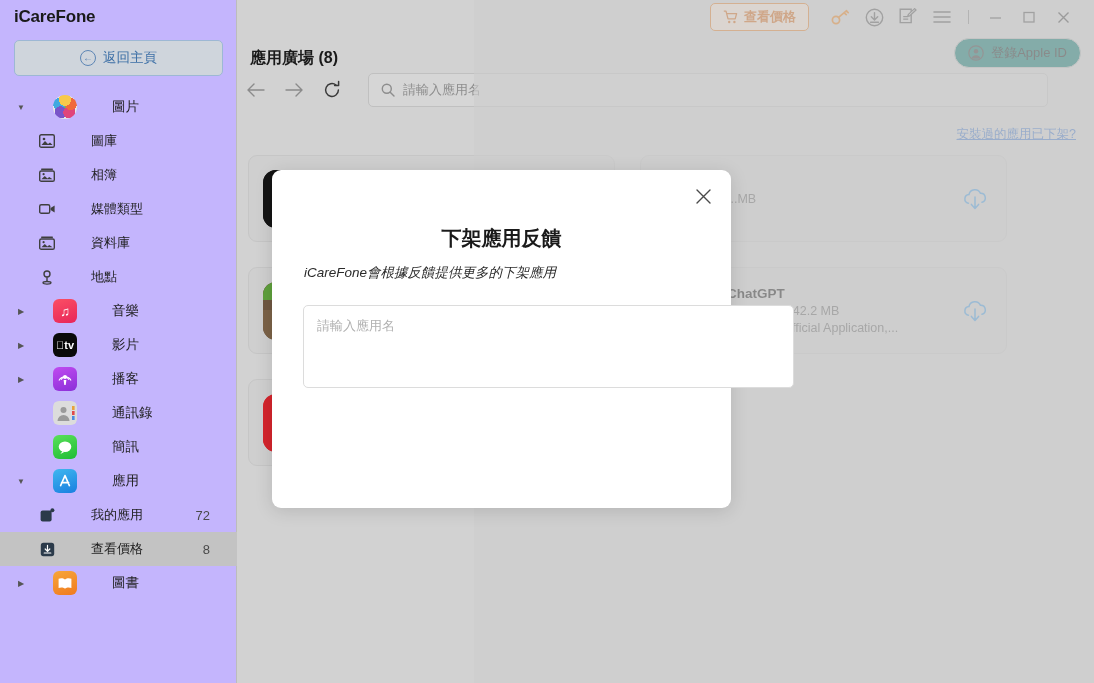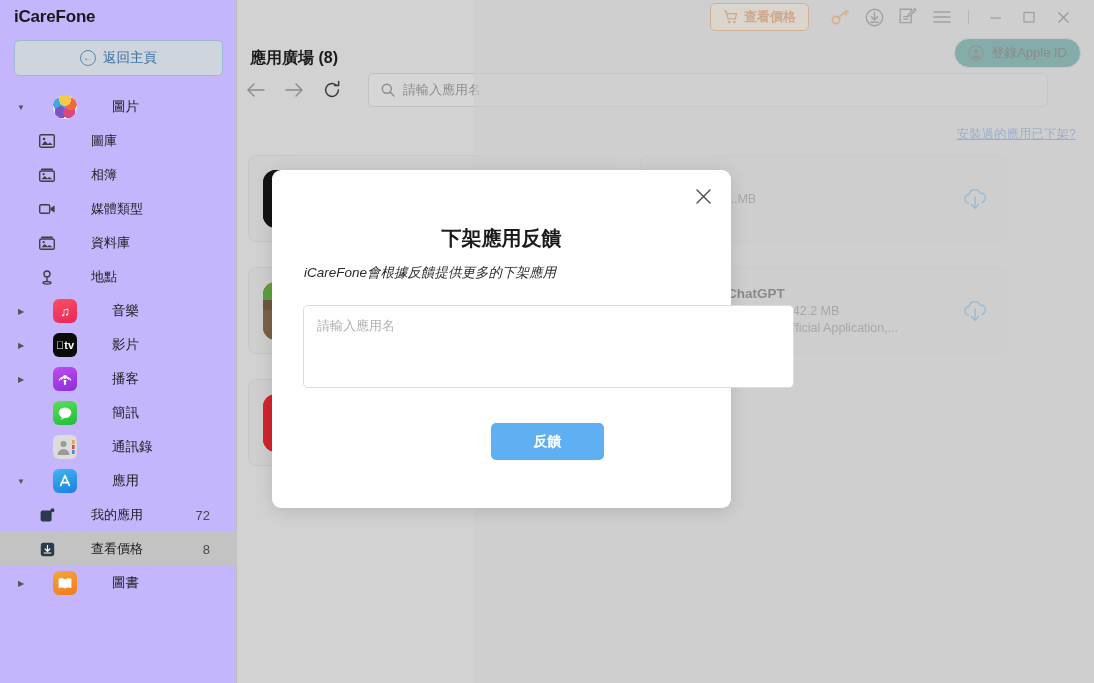--- a/index.html
+++ b/index.html
@@ -355,42 +355,42 @@
               <path d="M6.6 9 h2.8 l-0.7 5 h-1.4 z" fill="#fff"></path>
               <path d="M4 8.6 a4.6 4.6 0 0 1 8 0" fill="none" stroke="#fff" stroke-width="1.2"></path>
               <path d="M2 9.6 a6.6 6.6 0 0 1 12 0" fill="none" stroke="#fff" stroke-width="1.1"></path>
             </svg>
         </span>
         <span>播客</span>
       </div>
 
       <div class="nav-group-head">
         <span class="caret"></span>
-        <span class="appicon ic-messages">
-          <svg width="16" height="15" viewBox="0 0 16 15">
-              <ellipse cx="8" cy="6.8" rx="6.3" ry="5.2" fill="#fff"></ellipse>
-              <path d="M5.5 11 L3.4 14 L6.8 12.2 Z" fill="#fff"></path>
-            </svg>
-        </span>
-        <span>簡訊</span>
-      </div>
-
-      <div class="nav-group-head">
-        <span class="caret"></span>
         <span class="appicon ic-contacts">
           <svg width="22" height="22" viewBox="0 0 22 22">
               <rect x="0" y="0" width="22" height="22" fill="#dcdcdc"></rect>
               <circle cx="9.5" cy="8" r="3" fill="#9a9a9a"></circle>
               <path d="M3.5 19 a6 6 0 0 1 12 0 z" fill="#9a9a9a"></path>
               <rect x="18" y="4" width="2.6" height="4" fill="#e8a33a"></rect>
               <rect x="18" y="9" width="2.6" height="4" fill="#e04a4a"></rect>
               <rect x="18" y="14" width="2.6" height="4" fill="#4a8ae0"></rect>
             </svg>
         </span>
         <span>通訊錄</span>
+      </div>
+
+      <div class="nav-group-head">
+        <span class="caret"></span>
+        <span class="appicon ic-messages">
+          <svg width="16" height="15" viewBox="0 0 16 15">
+              <ellipse cx="8" cy="6.8" rx="6.3" ry="5.2" fill="#fff"></ellipse>
+              <path d="M5.5 11 L3.4 14 L6.8 12.2 Z" fill="#fff"></path>
+            </svg>
+        </span>
+        <span>簡訊</span>
       </div>
 
       <div class="nav-group-head">
         <span class="caret open"></span>
         <span class="appicon ic-appstore">
           <svg width="16" height="16" viewBox="0 0 16 16">
               <path d="M8 2.6 L12.4 12.6 M8 2.6 L3.6 12.6 M4.6 9.6 h7" stroke="#fff" stroke-width="1.6" fill="none" stroke-linecap="round"></path>
             </svg>
         </span>
         <span>應用</span>
@@ -650,16 +650,15 @@
 
   <div class="modal">
     <div class="modal-close">
       <svg width="17" height="17" viewBox="0 0 17 17">
           <path d="M2 2 L15 15 M15 2 L2 15" stroke="#4a4a4a" stroke-width="1.4" stroke-linecap="round"></path>
         </svg>
     </div>
     <div class="modal-title">下架應用反饋</div>
     <div class="modal-sub">iCareFone會根據反饋提供更多的下架應用</div>
     <textarea class="modal-textarea" placeholder="請輸入應用名" style=""></textarea>
-    <button class="modal-submit">反饋</button>
   </div>
 
 </div>
 
 </body></html>

